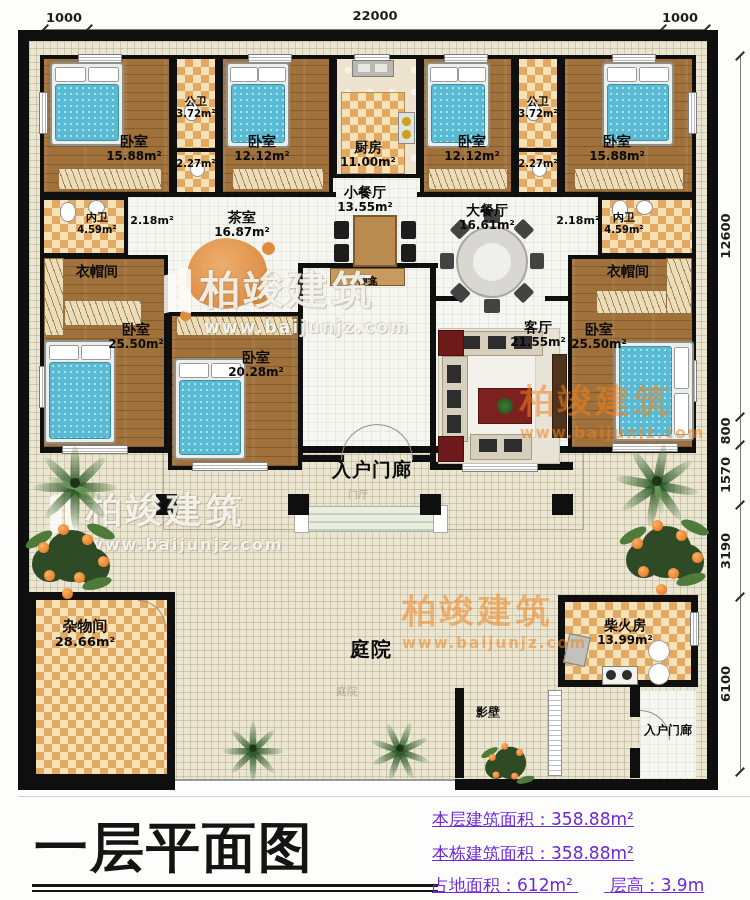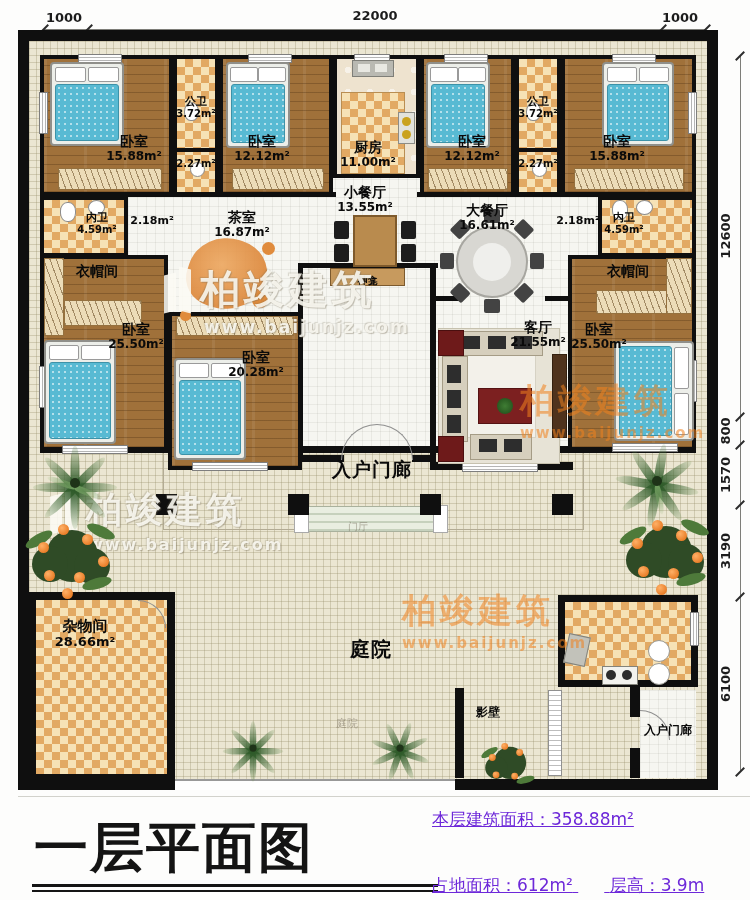--- a/index.html
+++ b/index.html
@@ -17,21 +17,21 @@
   .wall{position:absolute;background:#0f0f0f;}
   .window{position:absolute;background:repeating-linear-gradient(180deg,#fdfdfd 0 2px,#b5b5b5 2px 3px);border:1px solid #7e7e7e;box-sizing:border-box;}
   .window.v{background:repeating-linear-gradient(90deg,#fdfdfd 0 2px,#b5b5b5 2px 3px);}
   .hatch{position:absolute;background-color:#ecdcb8;background-image:repeating-linear-gradient(70deg,rgba(100,70,30,.55) 0 1px,transparent 1px 6px);border:1px solid #95713f;box-sizing:border-box;}
   
   .rl{position:absolute;font-weight:bold;color:#0a0a0a;text-align:center;line-height:1.12;white-space:nowrap;z-index:50;}
   .rl .nm{display:block;font-size:14px;}
   .rl .ar{display:block;font-size:12px;}
   .rl.sm .nm{font-size:11px;} .rl.sm .ar{font-size:10px;}
   .rl.big .nm{font-size:19px;letter-spacing:1px;}
-  .ghost{position:absolute;color:rgba(120,112,95,.55);font-size:10px;z-index:40;white-space:nowrap;margin-top:32px;}
+  .ghost{position:absolute;color:rgba(120,112,95,.55);font-size:10px;z-index:40;white-space:nowrap;}
   
   .bed{position:absolute;background:#eceee9;border:2px solid #8f8f8a;border-radius:4px;box-sizing:border-box;z-index:20;}
   .bed .mat{position:absolute;left:3px;right:3px;top:20px;bottom:3px;background-color:#58bad3;background-image:radial-gradient(rgba(255,255,255,.55) 1px,transparent 1.5px);background-size:6px 6px;border:1px solid #3d92a8;border-radius:3px;}
   .bed .p1,.bed .p2{position:absolute;top:3px;width:42%;height:13px;background:#fff;border:1px solid #9a9a9a;border-radius:2px;}
   .bed .p1{left:4%;} .bed .p2{right:4%;}
   .bed.h .mat{left:3px;right:20px;top:3px;bottom:3px;}
   .bed.h .p1,.bed.h .p2{left:auto;right:3px;width:13px;height:42%;}
   .bed.h .p1{top:4%;} .bed.h .p2{top:auto;bottom:4%;}
   .chair{position:absolute;background:#1d1d1d;border-radius:2px;z-index:21;}
   .rtbl{position:absolute;z-index:20;}
@@ -492,33 +492,39 @@
     </div>
   <div class="ghost" style="left:348px;top:488px;">门厅</div>
   <div class="rl" style="left:25px;top:618px;width:120px;">
     <span class="nm" style="font-size:15px;">杂物间</span>
       <span class="ar" style="font-size:13px;">28.66m²</span>
     </div>
   <div class="rl big" style="left:311px;top:638px;width:120px;">
     <span class="nm" style="font-size:20px;">庭院</span>
     </div>
   <div class="ghost" style="left:336px;top:684px;font-size:11px;">庭院</div>
+  <div class="rl" style="left:565px;top:618px;width:120px;">
+    <span class="nm">柴火房</span>
+      <span class="ar">13.99m²</span>
+    </div>
   <div class="rl" style="left:464px;top:706px;width:48px;font-size:12px;">
     <span class="nm" style="font-size:12px;">影壁</span>
     </div>
   <div class="rl" style="left:638px;top:724px;width:60px;">
     <span class="nm" style="font-size:12px;">入户门廊</span>
     </div>
 
   <div class="abs" style="left:18px;top:796px;width:732px;height:1px;background:#d2d2cc;"></div>
   <div id="titleblock">
     <div class="maintitle">一层平面图</div>
     <div class="uline" style="left:32px;top:84px;width:406px;height:3px;"></div>
     <div class="uline" style="left:32px;top:90px;width:406px;height:2px;"></div>
     <div class="tb-stat" style="top:8px;">
       <span>本层建筑面积：</span><span>358.88m²</span></div>
+    <div class="tb-stat" style="top:42px;">
+      <span>本栋建筑面积：</span><span>358.88m²</span></div>
     <div class="tb-stat" style="top:74px;">
       <span>占地面积：</span><span>612m²</span>
       <span style="display:inline-block;width:26px;"></span>
       <span>层高：</span><span>3.9m</span></div>
   </div>
 
 </div>
 
 </body></html>

